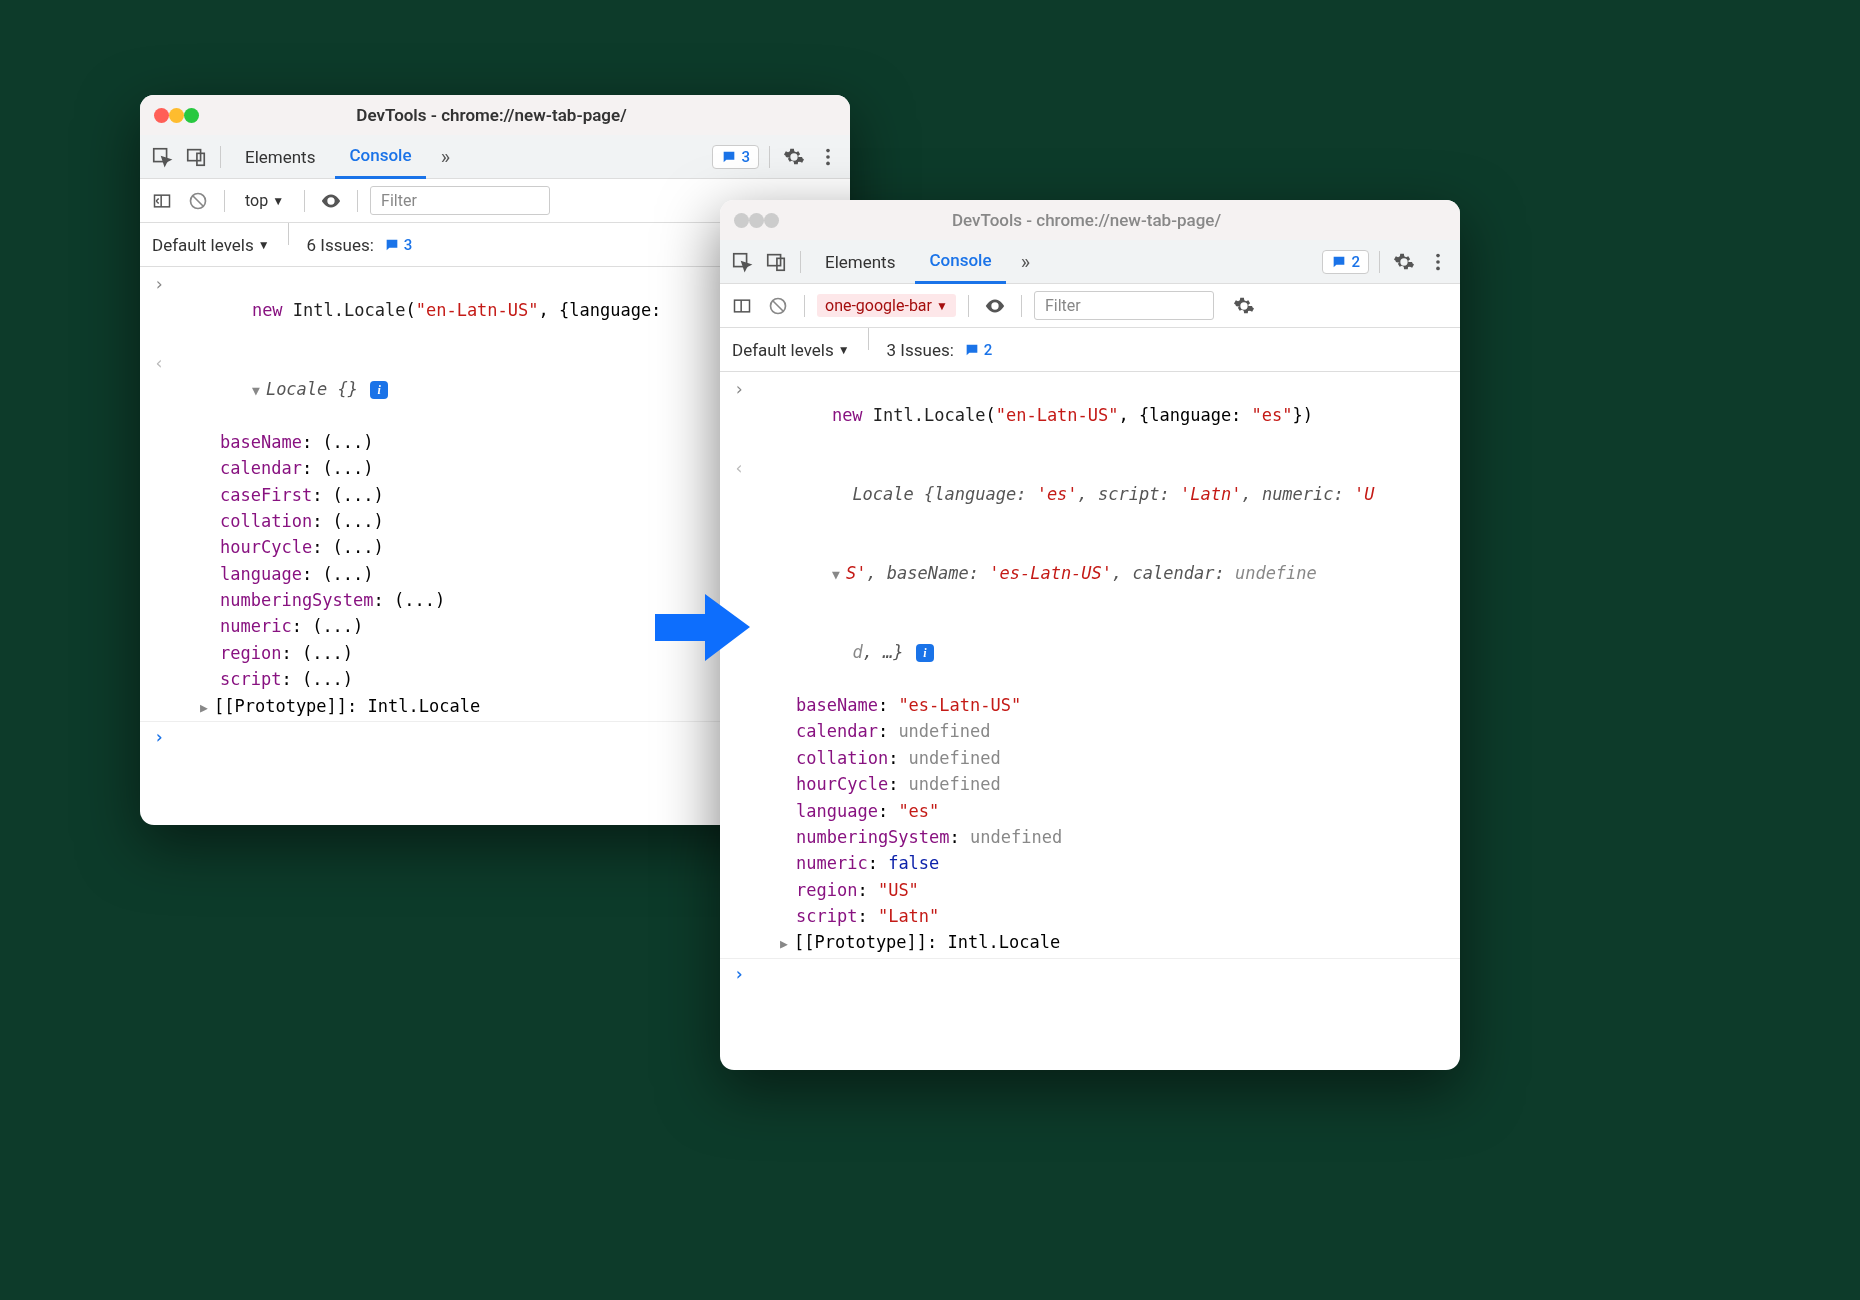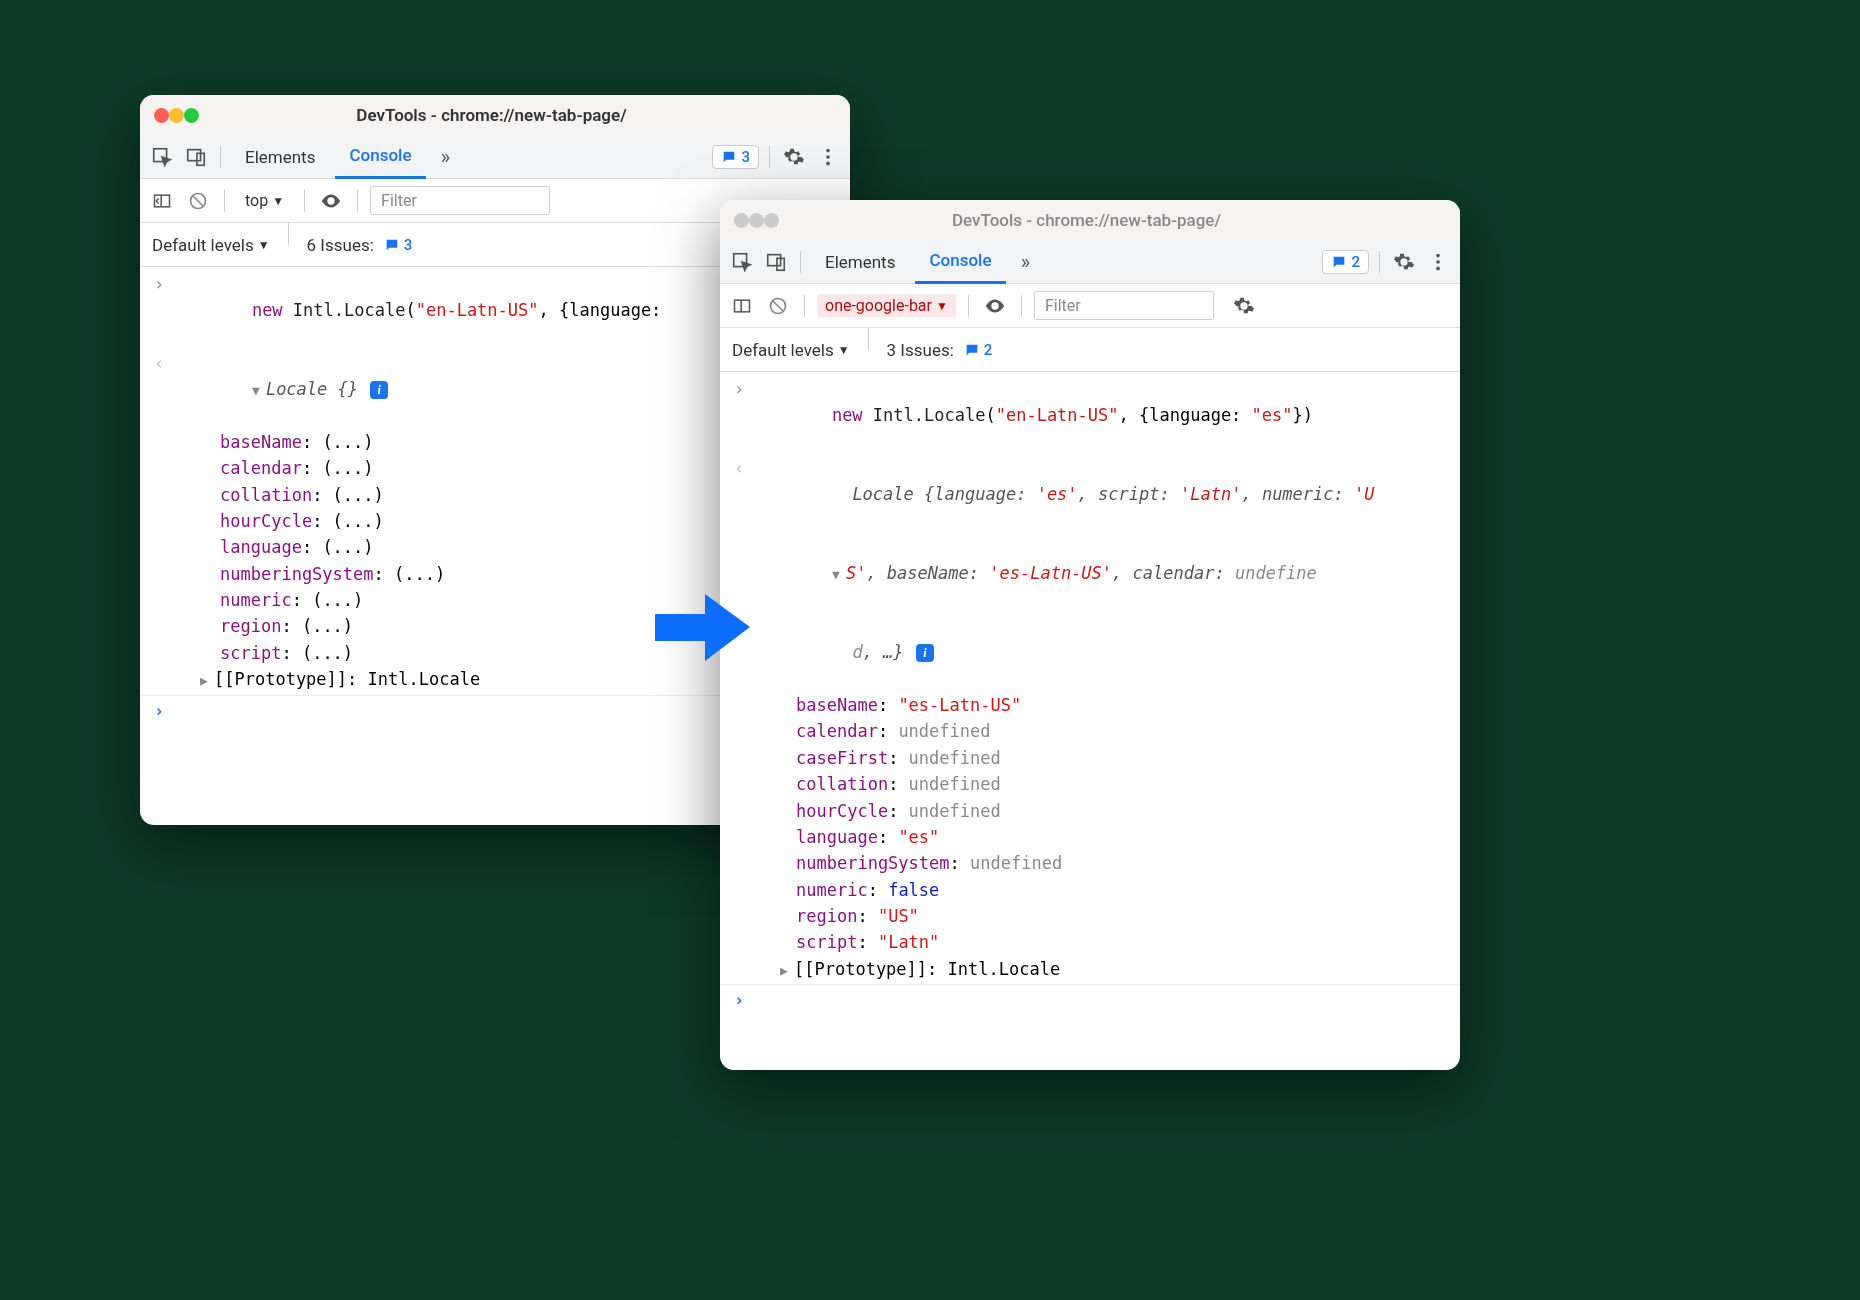--- a/index.html
+++ b/index.html
@@ -292,20 +292,24 @@
         <div class="row">
           <span class="gutter"></span>
           <span class="content indent2"><span class="prop">baseName</span>: <span>(...)</span></span>
         </div>
         <div class="row">
           <span class="gutter"></span>
           <span class="content indent2"><span class="prop">calendar</span>: <span>(...)</span></span>
         </div>
         <div class="row">
           <span class="gutter"></span>
+          <span class="content indent2"><span class="prop">caseFirst</span>: <span>(...)</span></span>
+        </div>
+        <div class="row">
+          <span class="gutter"></span>
           <span class="content indent2"><span class="prop">collation</span>: <span>(...)</span></span>
         </div>
         <div class="row">
           <span class="gutter"></span>
           <span class="content indent2"><span class="prop">hourCycle</span>: <span>(...)</span></span>
         </div>
         <div class="row">
           <span class="gutter"></span>
           <span class="content indent2"><span class="prop">language</span>: <span>(...)</span></span>
         </div>
@@ -461,24 +465,20 @@
         <div class="row">
           <span class="gutter"></span>
           <span class="content indent3"><span class="prop">baseName</span>: <span class="str">"es-Latn-US"</span></span>
         </div>
         <div class="row">
           <span class="gutter"></span>
           <span class="content indent3"><span class="prop">calendar</span>: <span class="undef">undefined</span></span>
         </div>
         <div class="row">
           <span class="gutter"></span>
-          <span class="content indent3"><span class="prop">caseFirst</span>: <span class="undef">undefined</span></span>
-        </div>
-        <div class="row">
-          <span class="gutter"></span>
           <span class="content indent3"><span class="prop">collation</span>: <span class="undef">undefined</span></span>
         </div>
         <div class="row">
           <span class="gutter"></span>
           <span class="content indent3"><span class="prop">hourCycle</span>: <span class="undef">undefined</span></span>
         </div>
         <div class="row">
           <span class="gutter"></span>
           <span class="content indent3"><span class="prop">language</span>: <span class="str">"es"</span></span>
         </div>

